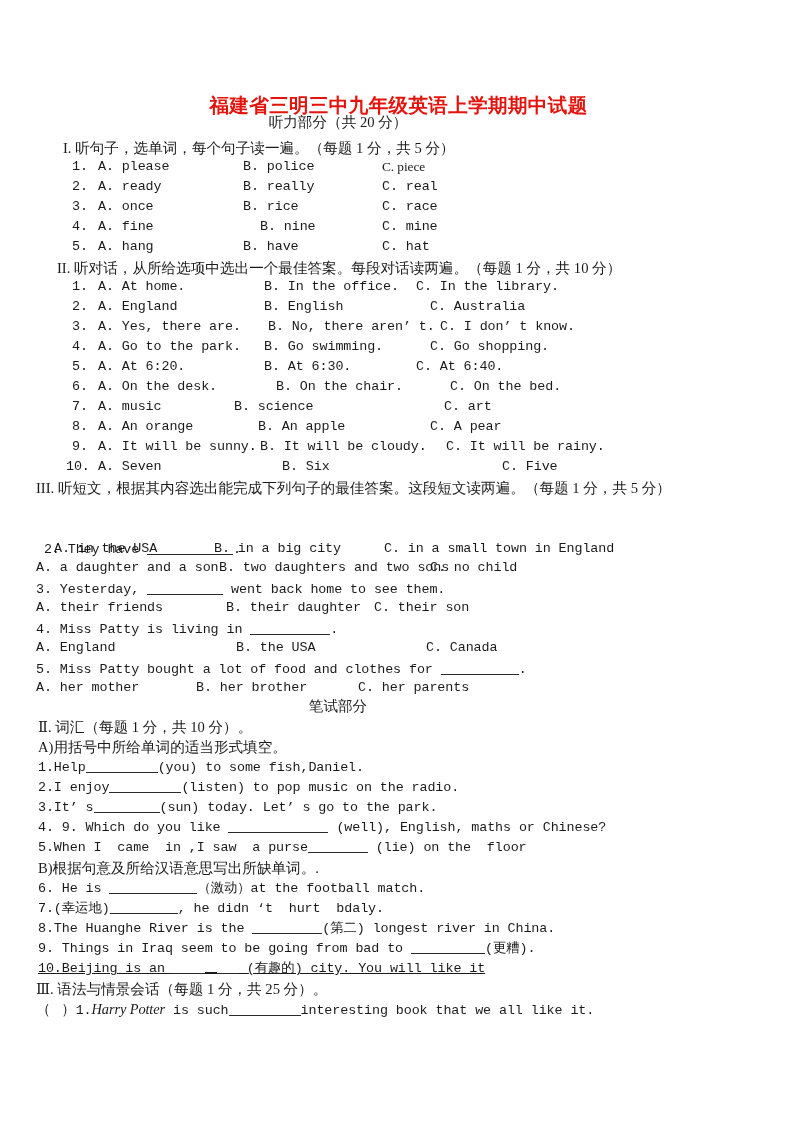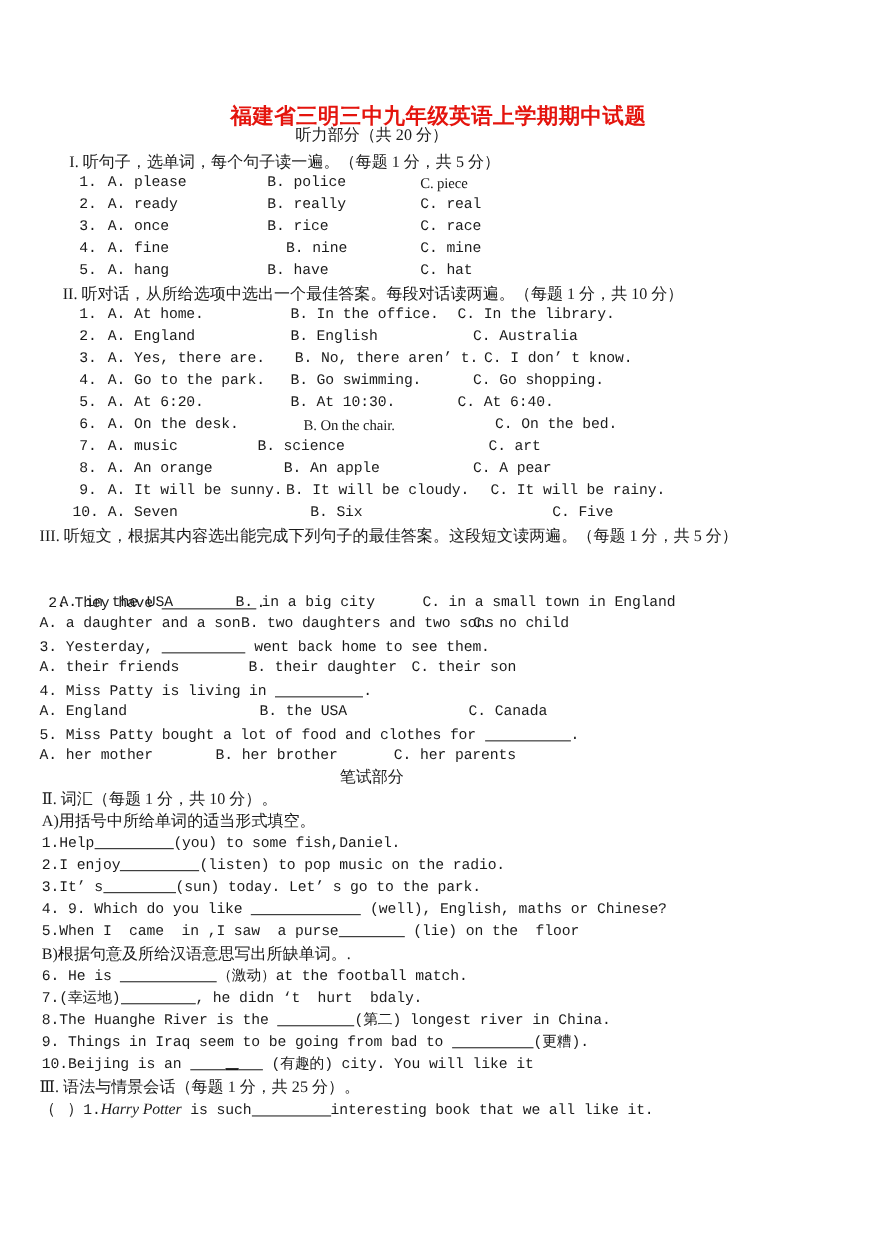--- a/index.html
+++ b/index.html
@@ -158,27 +158,27 @@
   </div>
   <div class="opts" style="left:72px; top:339px;">
     <span style="left:0;">4.</span>
     <span style="left:26px;">A. Go to the park.</span>
     <span style="left:192px;">B. Go swimming.</span>
     <span style="left:358px;">C. Go shopping.</span>
   </div>
   <div class="opts" style="left:72px; top:359px;">
     <span style="left:0;">5.</span>
     <span style="left:26px;">A. At 6:20.</span>
-    <span style="left:192px;">B. At 10:30.</span>
+    <span style="left:192px;">B. At 6:30.</span>
     <span style="left:344px;">C. At 6:40.</span>
   </div>
   <div class="opts" style="left:72px; top:379px;">
     <span style="left:0;">6.</span>
     <span style="left:26px;">A. On the desk.</span>
-    <span style="left:204px;font-family:Liberation Serif, serif;">B. On the chair.</span>
+    <span style="left:204px;">B. On the chair.</span>
     <span style="left:378px;">C. On the bed.</span>
   </div>
   <div class="opts" style="left:72px; top:399px;">
     <span style="left:0;">7.</span>
     <span style="left:26px;">A. music</span>
     <span style="left:162px;">B. science</span>
     <span style="left:372px;">C. art</span>
   </div>
   <div class="opts" style="left:72px; top:419px;">
     <span style="left:0;">8.</span>
@@ -258,19 +258,19 @@
   <div class="line cjk hdr" style="left:38px; top:858px;">B)根据句意及所给汉语意思写出所缺单词。.</div>
 
   <div class="line mono" style="left:38px; top:879px;"><span>6. He is </span><span class="blank" style="width:88px;"></span><span>（激动）at the football match.</span></div>
 
   <div class="line mono" style="left:38px; top:899px;"><span>7.(幸运地)</span><span class="blank" style="width:68px;"></span><span>, he didn ‘t  hurt  bdaly.</span></div>
 
   <div class="line mono" style="left:38px; top:919px;"><span>8.The Huanghe River is the </span><span class="blank" style="width:70px;"></span><span>(第二) longest river in China.</span></div>
 
   <div class="line mono" style="left:38px; top:939px;"><span>9. Things in Iraq seem to be going from bad to </span><span class="blank" style="width:74px;"></span><span>(更糟).</span></div>
 
-  <div class="line mono" style="left:38px; top:959px;"><span>10.Beijing is an </span><span class="blank" style="width:32px;"></span><span class="blank-thick" style="width:12px;"></span><span class="blank" style="width:22px;"></span><span> (有趣的) city. You will like it</span></div>
+  <div class="line mono" style="left:38px; top:959px;text-decoration:underline;"><span>10.Beijing is an </span><span class="blank" style="width:32px;"></span><span class="blank-thick" style="width:12px;"></span><span class="blank" style="width:22px;"></span><span> (有趣的) city. You will like it</span></div>
 
   <div class="line cjk hdr" style="left:36px; top:979px;">Ⅲ. 语法与情景会话（每题 1 分，共 25 分）。</div>
 
   <div class="line mono" style="left:36px; top:999px;"><span class="cjk">（   ）</span><span>1.</span><span class="ital">Harry Potter</span><span> is such</span><span class="blank" style="width:72px;"></span><span>interesting book that we all like it.</span></div>
 
 </div>
 
 </body></html>

